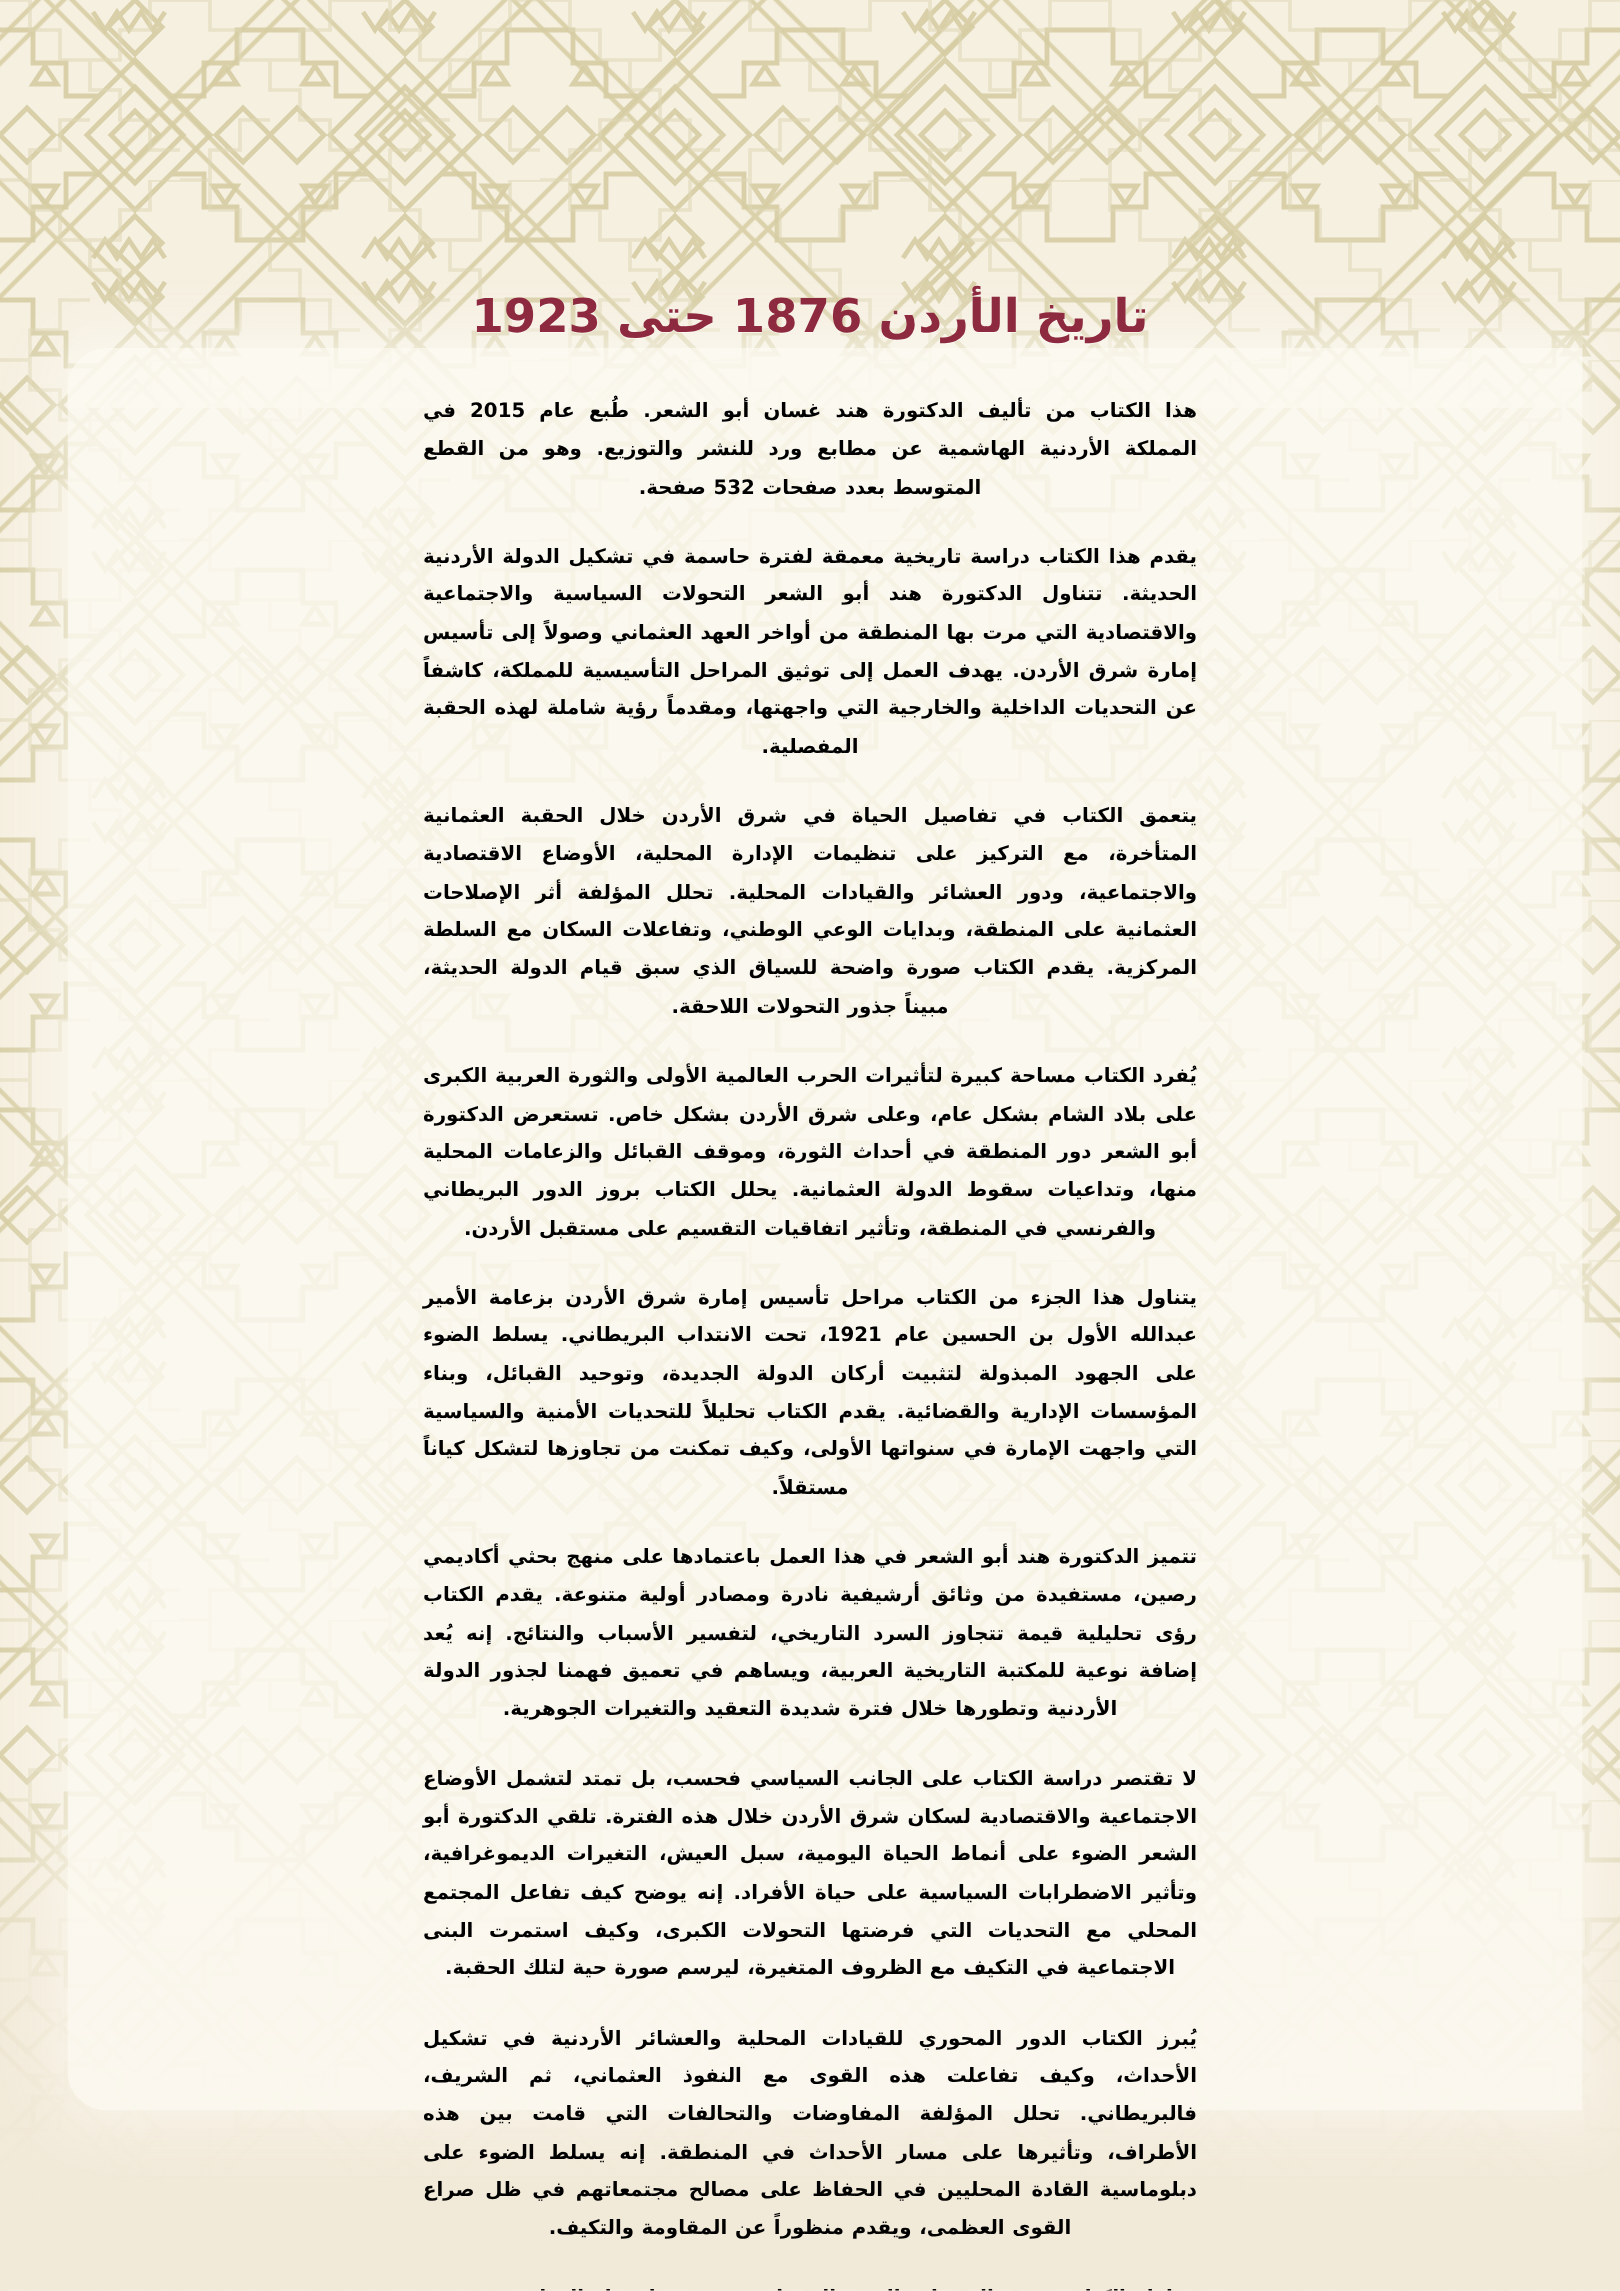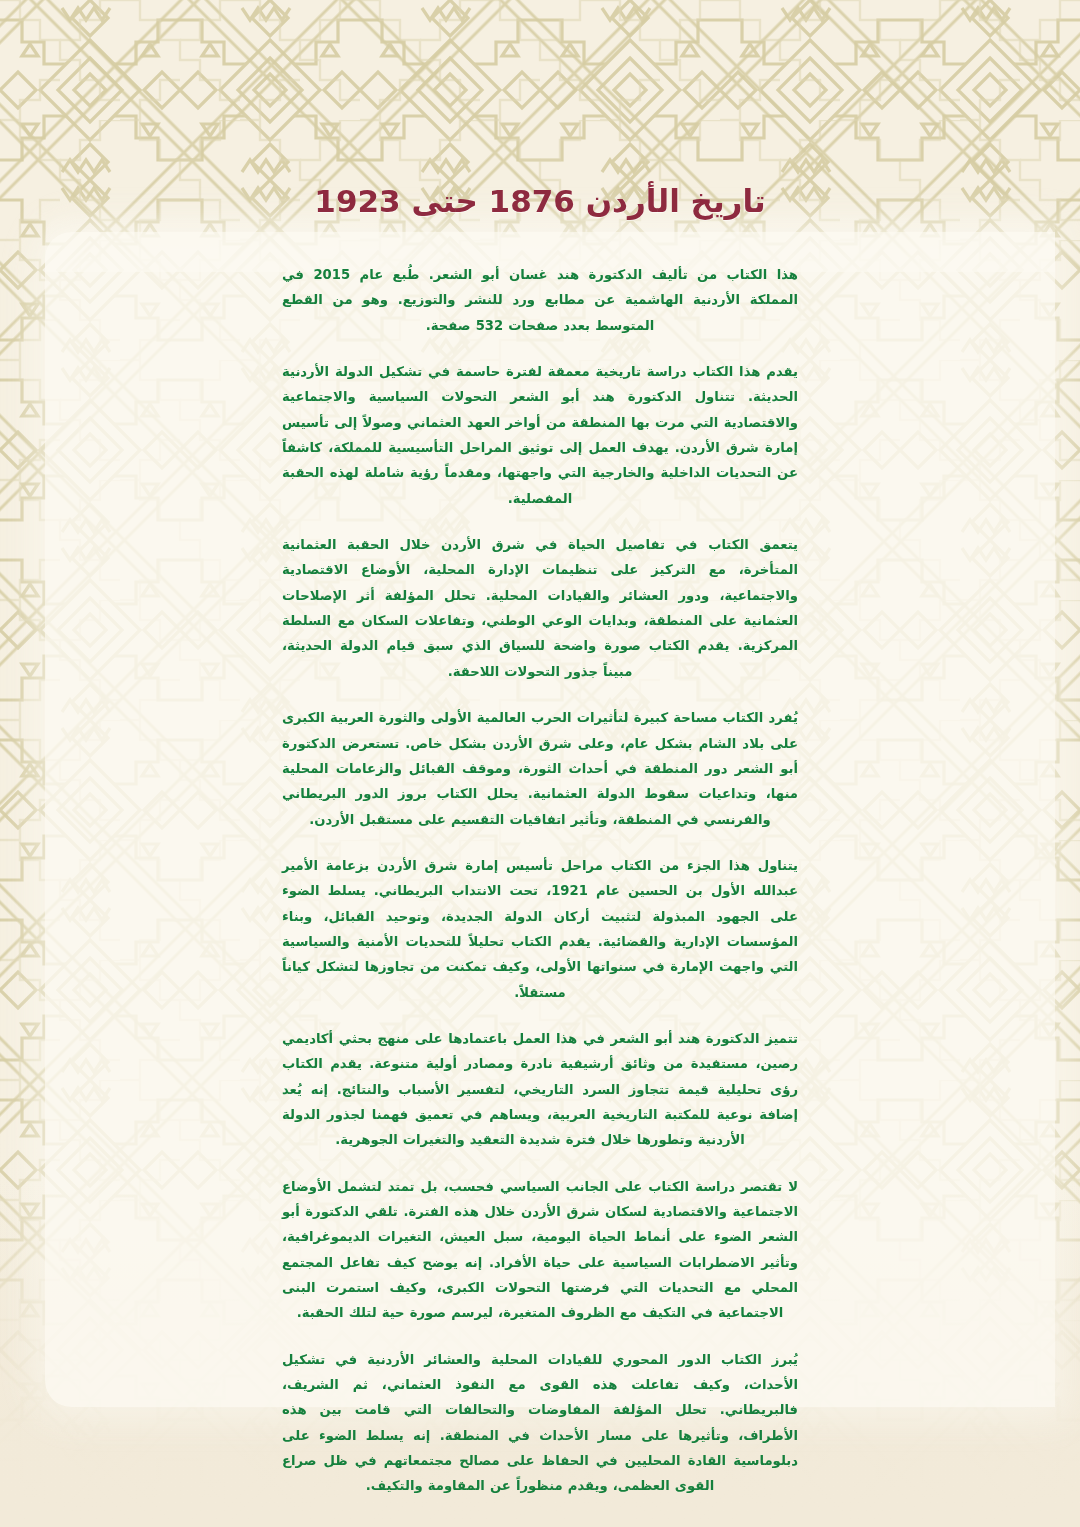--- a/index.html
+++ b/index.html
@@ -68,21 +68,21 @@
 
   
   #page {
     position: absolute;
     inset: 0;
     z-index: 3;
   }
 
   .doc-title {
     position: absolute;
-    top: 162px;
+    top: 172px;
     left: 0;
     width: 1080px;
     text-align: center;
     font-size: 31px;
     font-weight: bold;
     letter-spacing: 0.2px;
     color: #8e2a3f;
     direction: rtl;
     text-shadow: 0 1px 0 rgba(255,255,255,0.55);
   }
@@ -94,21 +94,21 @@
     width: 516px;
     direction: rtl;
     text-align: justify;
     text-align-last: center;
   }
 
   .para {
     margin: 0 0 21px 0;
     font-size: 13.2px;
     line-height: 1.92;
-    color: #15803d;
+    color: #000000;
     font-weight: bold;
     direction: rtl;
     text-align: justify;
     text-justify: inter-word;
     word-spacing: 0.5px;
   }
   .para:last-child { margin-bottom: 0; }
 </style>
 </head>
 <body>

